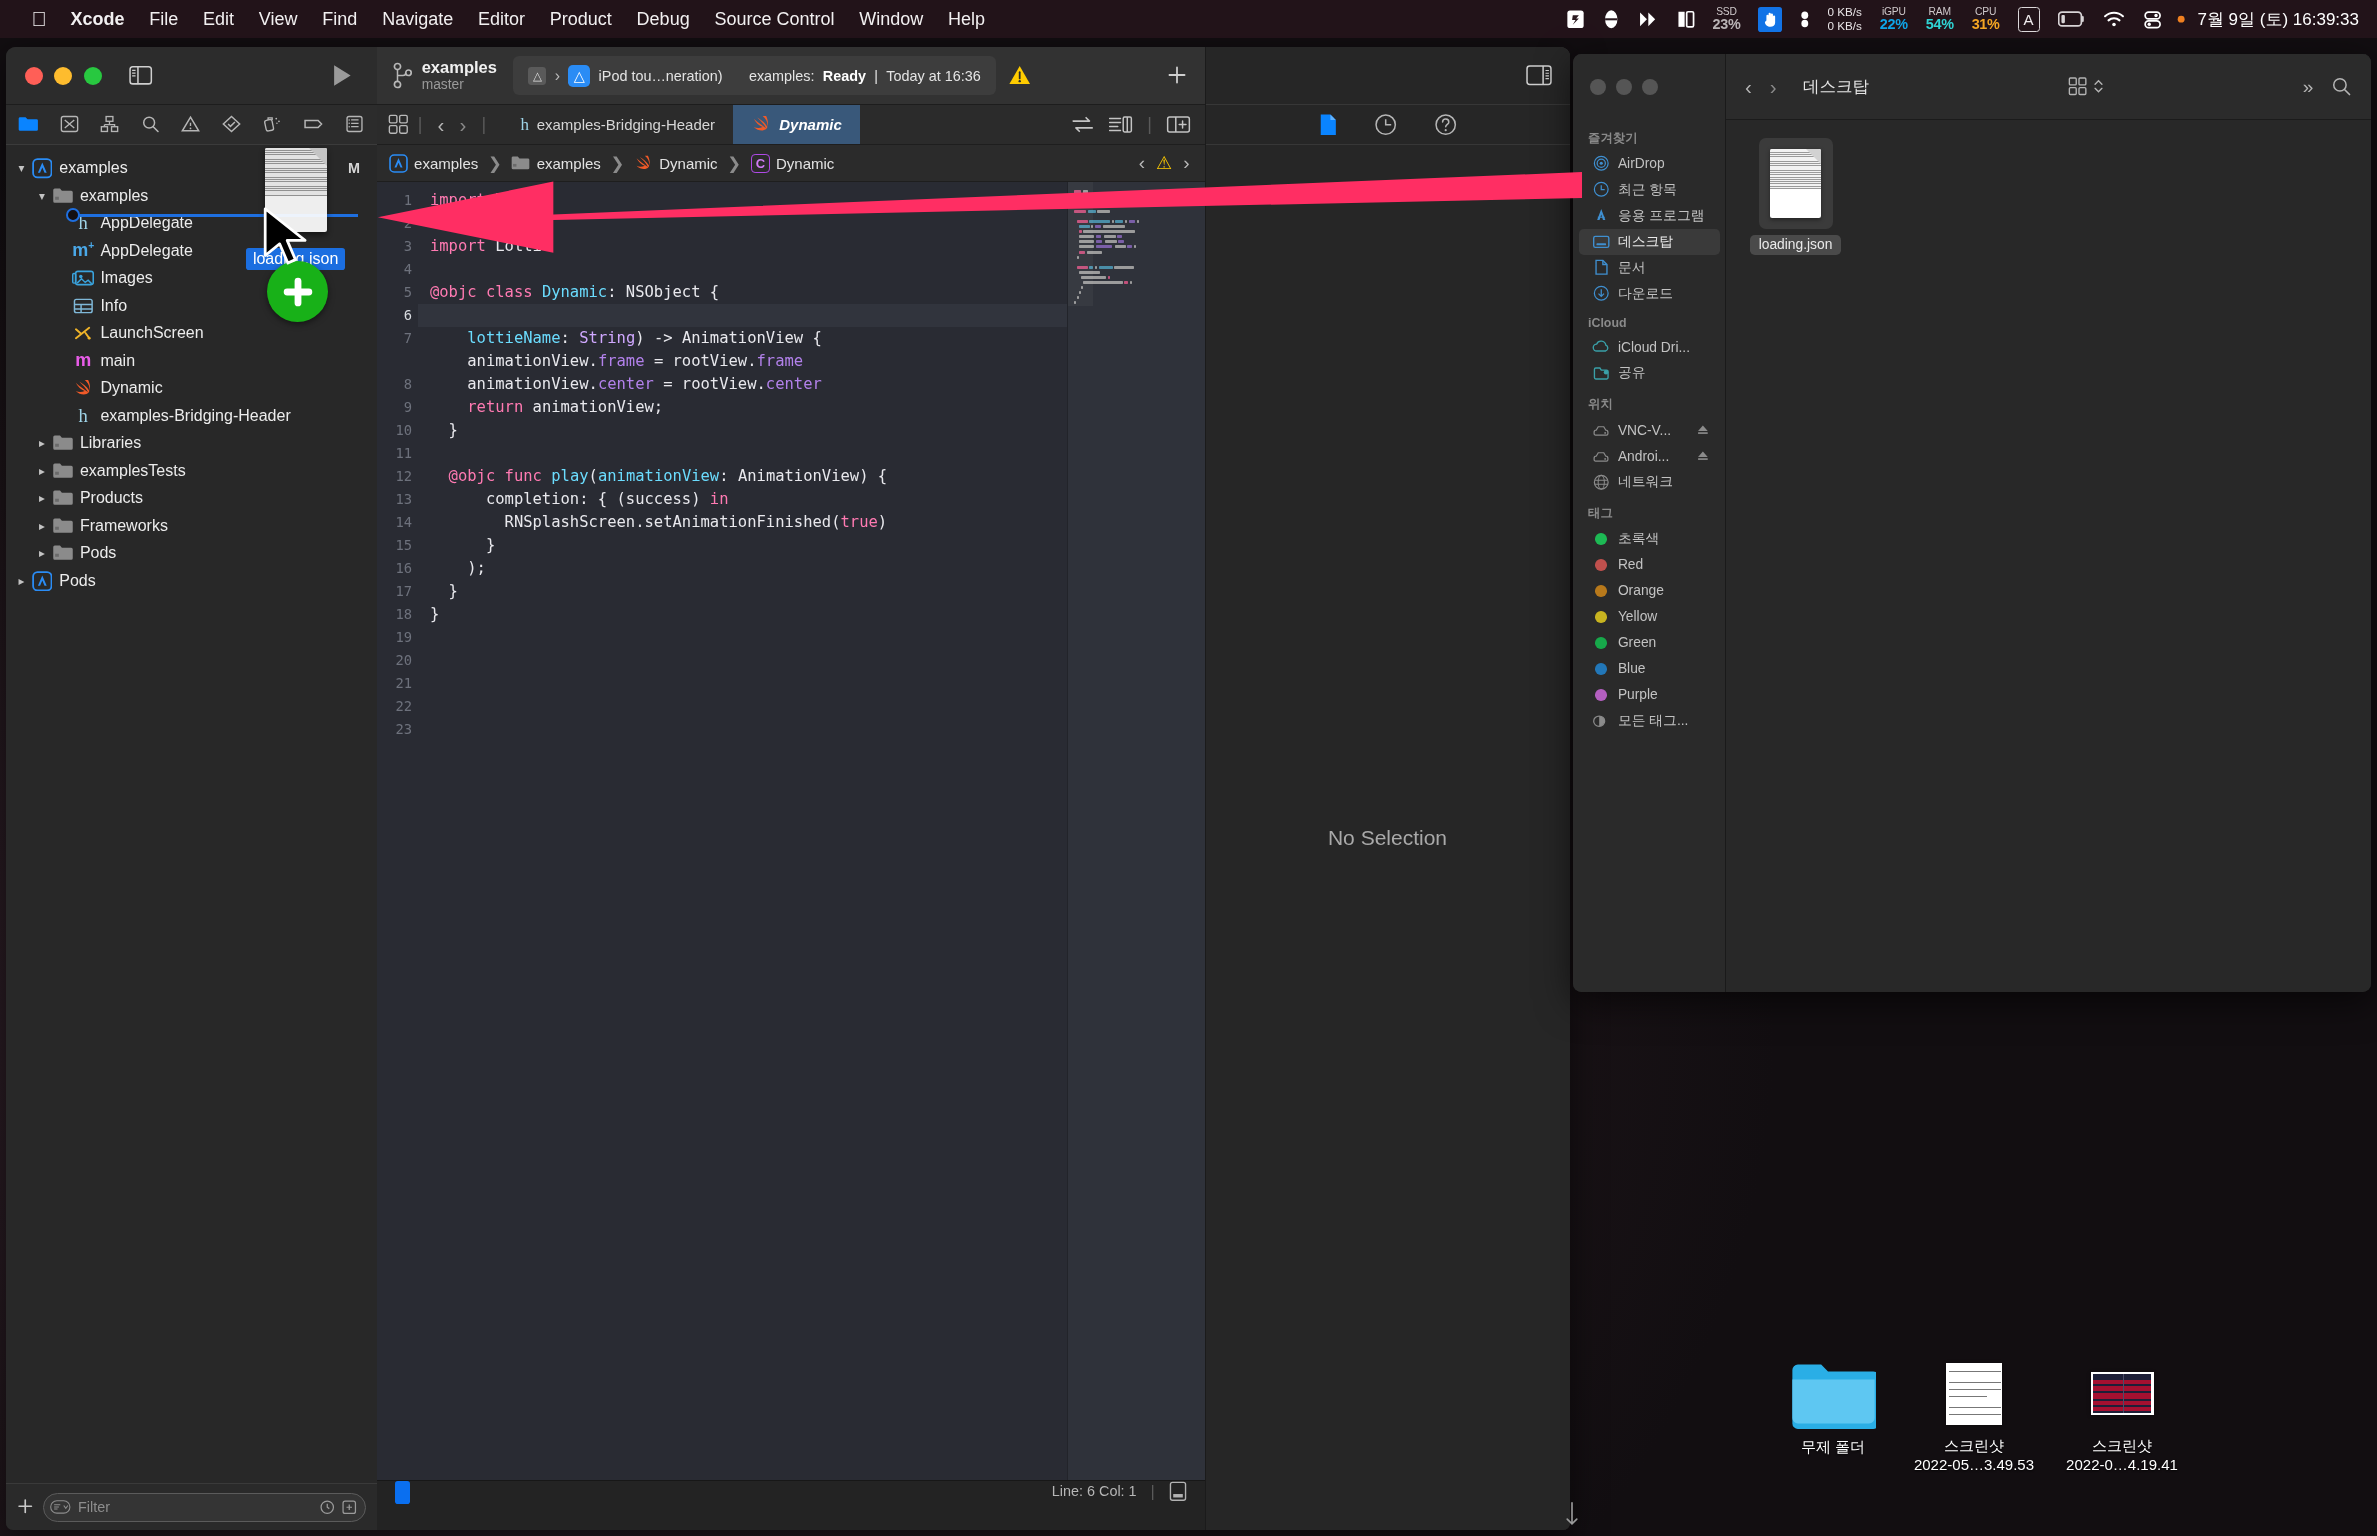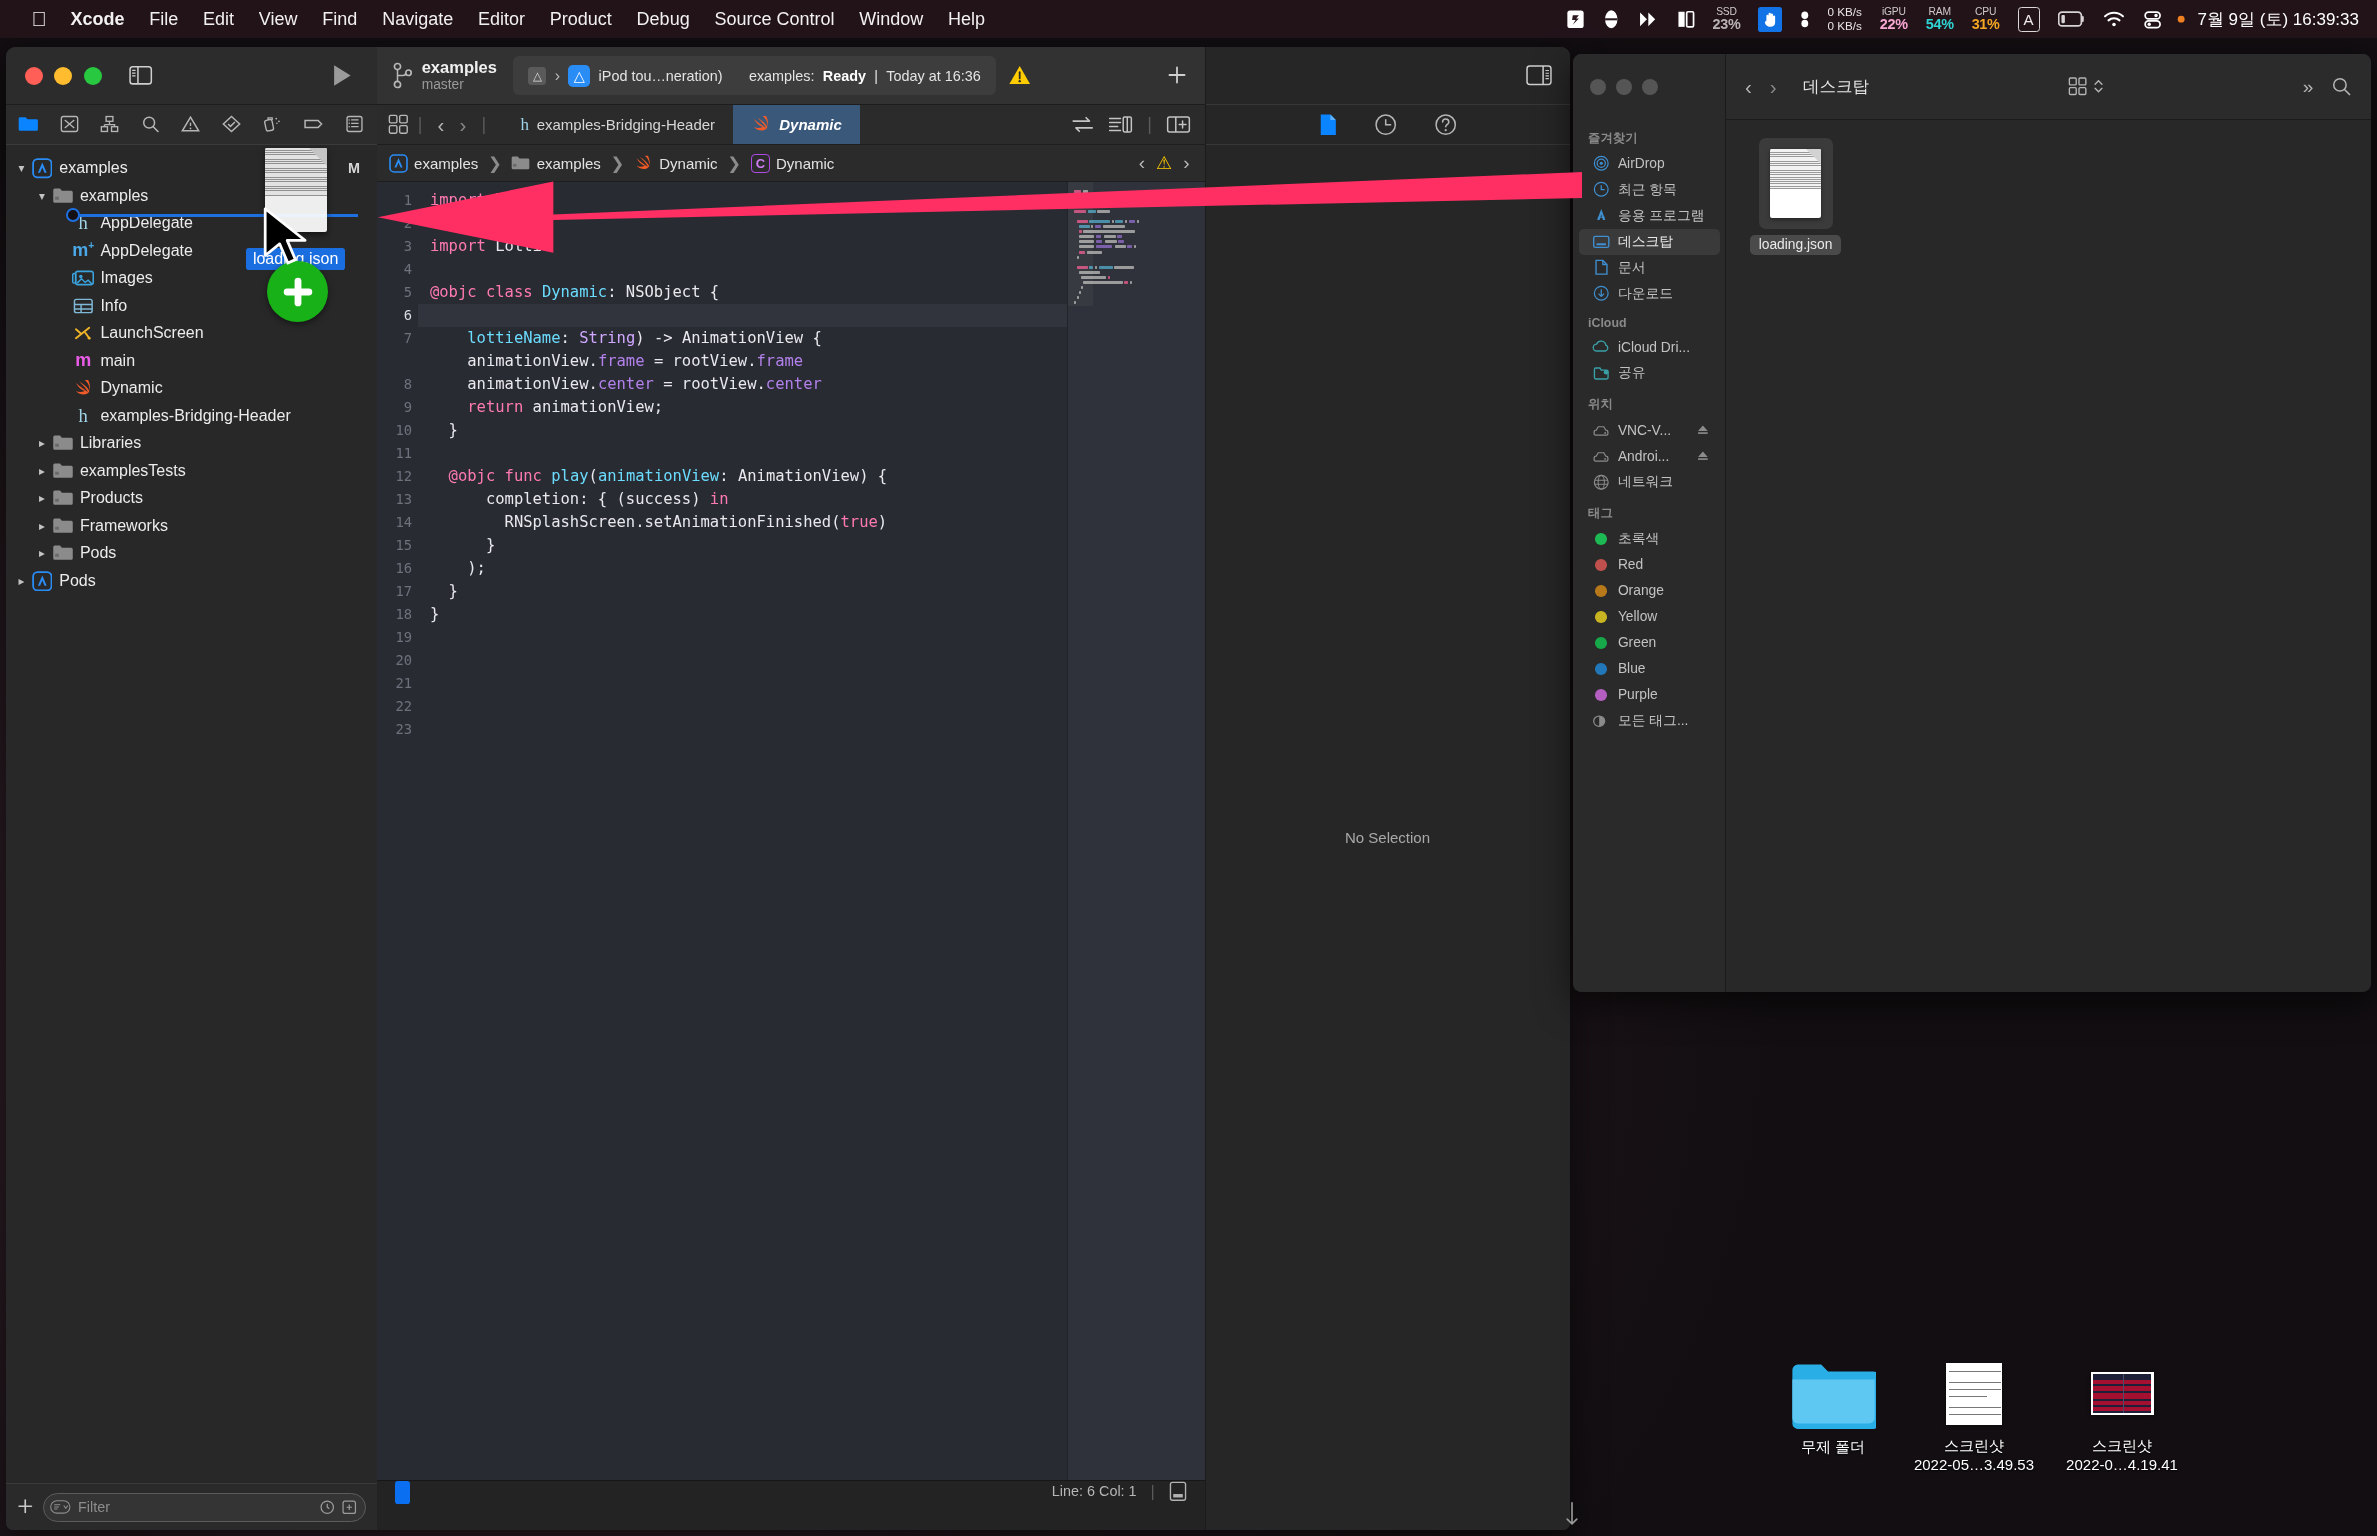--- a/index.html
+++ b/index.html
@@ -185,21 +185,21 @@
   .status-txt { font-size: 14.4px; color:#b6b6b6; }
 
   
   #inspector {
     position: absolute; right: 0; top: 0; width: 365px; height: 100%;
     background: #262626; border-left: 0.7px solid #1b1b1b;
   }
   #insp-top { height: 58px; display:flex; align-items:center; justify-content:flex-end; padding-right: 18px; border-bottom: 0.7px solid #373737; }
   #insp-tabs { height: 40px; display:flex; align-items:center; justify-content:center; gap: 36px; border-bottom: 0.7px solid #373737; }
   #insp-body { position:absolute; top:98px; left:0; right:0; bottom:0; display:flex; align-items:center; justify-content:center; }
-  .no-sel { font-size: 15px; color: #a9a9a9; }
+  .no-sel { font-size: 21px; color: #a9a9a9; }
 
   
   #finder {
     position: absolute; left: 1573px; top: 54px; width: 798px; height: 938px;
     background: #232323; border-radius: 8.3px; overflow: hidden;
     z-index: 20;
     box-shadow: 0 9.6px 36px rgba(0,0,0,0.6);
   }
   #fd-sidebar {
     position:absolute; left:0; top:0; width: 153px; height: 100%;
@@ -352,21 +352,21 @@
           </svg>
       </div>
       <div class="sb">
         <div class="sb-net">
           <div>0 KB/s</div>
           <div>0 KB/s</div>
         </div>
       </div>
       <div class="sb sb-stack">
         <span class="sb-lbl">iGPU</span>
-        <span class="sb-val" style="color:#f9a8d4">22%</span>
+        <span class="sb-val" style="color:#0ea5e9">22%</span>
       </div>
       <div class="sb sb-stack">
         <span class="sb-lbl">RAM</span>
         <span class="sb-val" style="color:#2fd4d4">54%</span>
       </div>
       <div class="sb sb-stack">
         <span class="sb-lbl">CPU</span>
         <span class="sb-val" style="color:#f5a623">31%</span>
       </div>
       <div class="sb">

